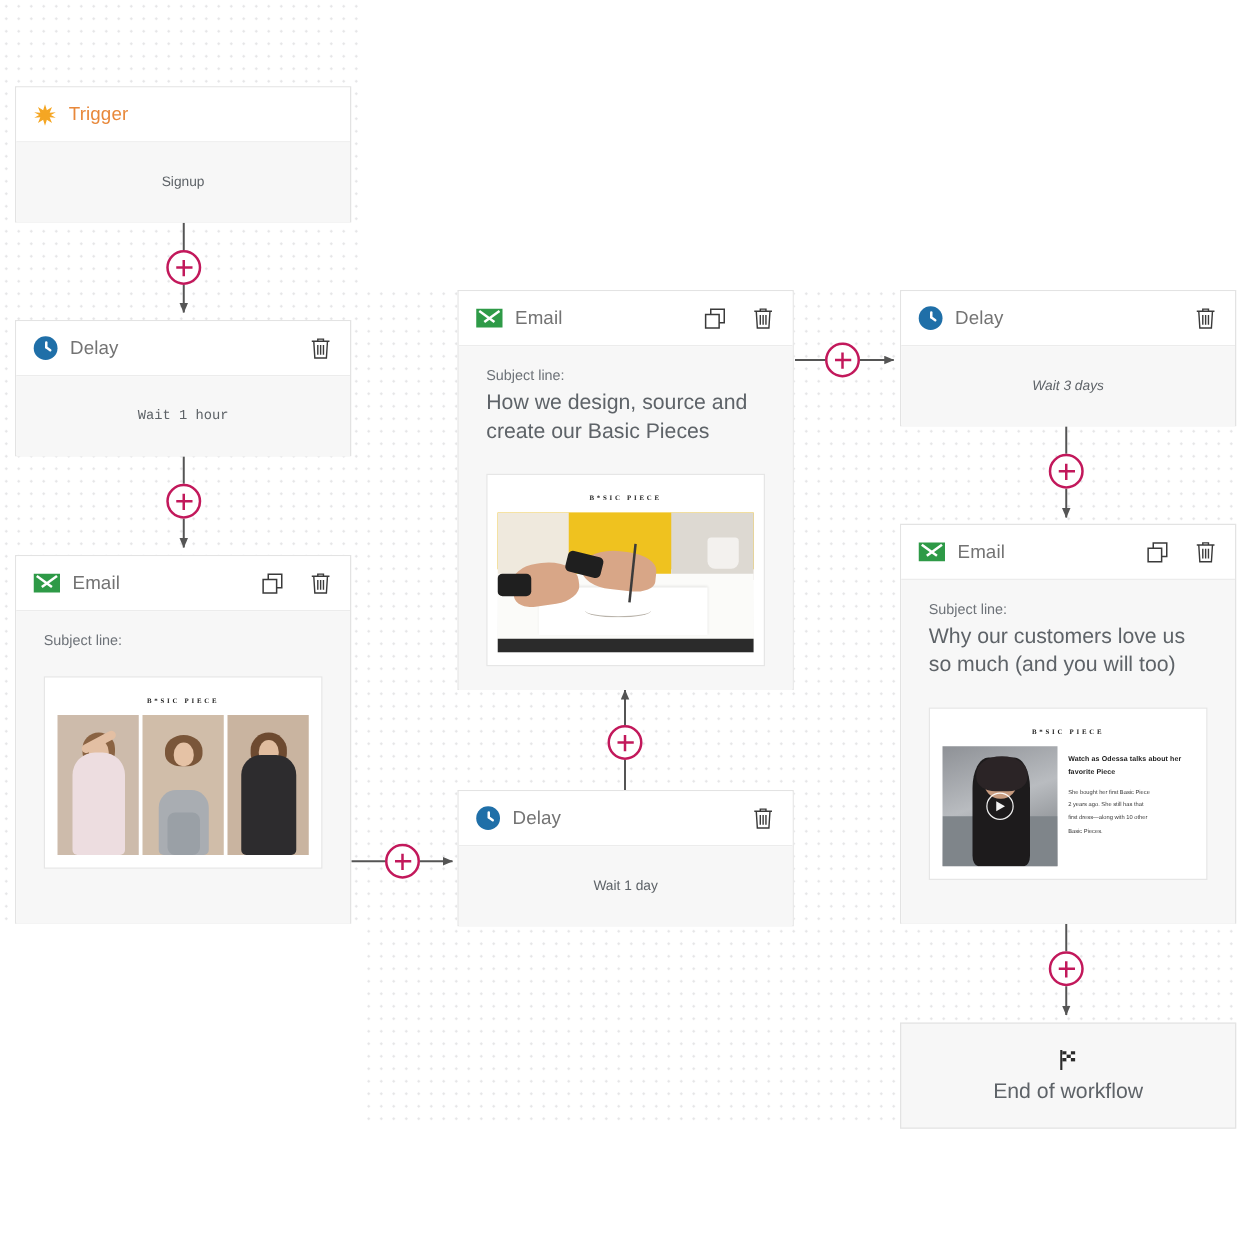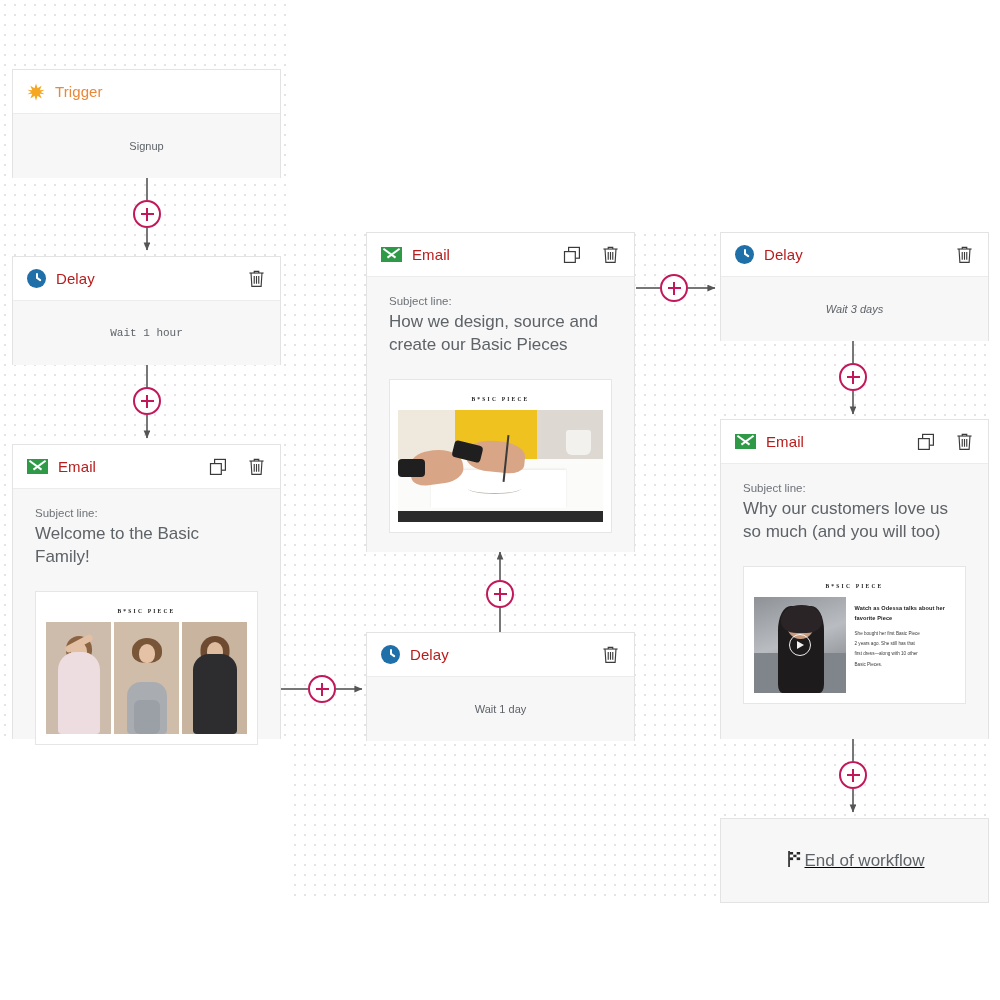--- a/index.html
+++ b/index.html
@@ -79,21 +79,21 @@
     display: flex;
     align-items: center;
     height: 44px;
     padding: 0 14px;
     background: #ffffff;
     border-bottom: 1px solid #ececec;
   }
 
   .node-header .type-label {
     font-size: 15px;
-    color: #b91c1c;
+    color: #737373;
     margin-left: 10px;
     letter-spacing: .1px;
   }
   .node-header.trigger .type-label { color: #e8883a; }
 
   .header-actions {
     margin-left: auto;
     display: flex;
     align-items: center;
     gap: 18px;
@@ -287,25 +287,24 @@
   .testi-body {
     margin-top: 5px;
     font-size: 4.6px;
     line-height: 2.25;
     color: #3a3a3a;
   }
 
   
   .flag-wrap {
     display: flex;
-    flex-direction: row;
+    flex-direction: column;
     align-items: center;
     justify-content: center;
     height: 100%;
-    text-decoration: underline;
   }
   .end-label {
     font-size: 17px;
     color: #5e6368;
   }
 </style>
 </head>
 <body>
 
 <div id="canvas">
@@ -403,21 +402,20 @@
             <path d="M1.5 4.2 H16.5"></path>
             <path d="M6.6 4.2 V2.4 H11.4 V4.2"></path>
             <path d="M3.2 4.2 L4.1 18.3 H13.9 L14.8 4.2"></path>
             <path d="M6.6 7.4 V15.6 M9 7.4 V15.6 M11.4 7.4 V15.6"></path>
           </svg>
         </span>
       </span>
     </div>
     <div class="node-body email" style="height:250px;">
       <div class="subject-label">Subject line:</div>
-      <div class="subject-text">Welcome to the Basic Family!</div>
 
       <div class="preview">
         <div class="preview-brand">B*SIC PIECE</div>
         <div class="models">
           <div class="model" style="background:#cdbbab;">
             <div class="m-hair" style="top:14px; width:26px; height:26px; background:#8a6343;"></div>
             <div class="m-head" style="top:20px; background:#e3bfa3;"></div>
             <div class="m-body" style="height:82px; background:#eddde0; border-radius:18px 18px 4px 4px; width:42px;"></div>
             <div style="position:absolute; left:18px; top:18px; width:30px; height:7px; background:#e3bfa3; border-radius:4px; transform:rotate(-28deg);"></div>
           </div>

